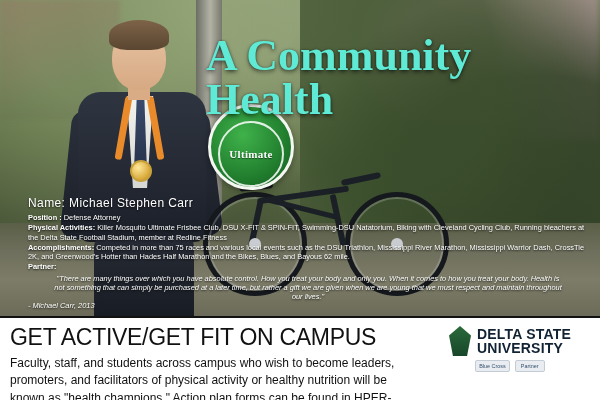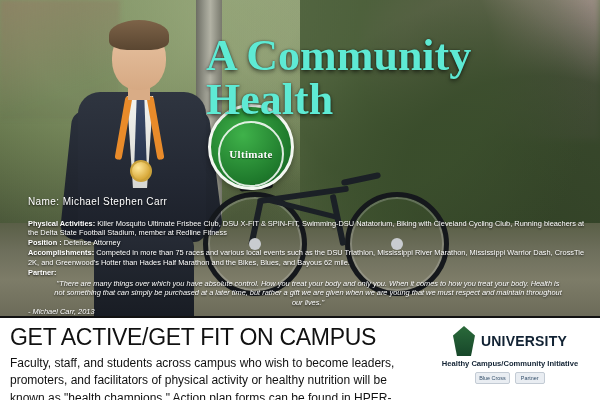--- a/index.html
+++ b/index.html
@@ -216,21 +216,21 @@
   #bio {
     position: absolute; left: 28px; top: 196px; width: 560px;
     color: #ffffff;
     font-size: 7.4px;
     line-height: 1.25;
     text-shadow: 0 1px 2px rgba(0,0,0,0.8);
   }
   #bio .row { margin-bottom: 1px; }
   #bio .lbl { font-weight: bold; }
   #bio .name-line {
-    font-size: 10px; letter-spacing: 0.4px; margin-bottom: 10px;
+    font-size: 12px; letter-spacing: 0.4px; margin-bottom: 2px;
   }
   #bio .quote {
     display: block; margin-top: 2px; font-style: italic;
     text-align: center; padding: 0 26px;
   }
   #bio .attrib { display:block; font-style: italic; padding-right: 18px; }
 
   
   #bottom {
     position: absolute; left: 0; bottom: 0;
@@ -321,26 +321,26 @@
     </div>
 
     <div id="headline">
       <span class="l1">A Community</span>
       <span class="l2">Health</span>
     </div>
 
     <div id="bio">
       <div class="row name-line">Name:  Michael Stephen Carr</div>
       <div class="row">
+        <span class="lbl">Position :</span>
+        <span>Defense Attorney</span>
+      </div>
+      <div class="row">
         <span class="lbl">Physical Activities:</span>
         <span>Killer Mosquito Ultimate Frisbee Club, DSU X-FIT &amp; SPIN-FIT, Swimming-DSU Natatorium, Biking with Cleveland Cycling Club, Running bleachers at the Delta State Football Stadium, member at Redline Fitness</span>
-      </div>
-      <div class="row">
-        <span class="lbl">Position :</span>
-        <span>Defense Attorney</span>
       </div>
       <div class="row">
         <span class="lbl">Accomplishments:</span>
         <span>Competed in more than 75 races and various local events such as the DSU Triathlon, Mississippi River Marathon, Mississippi Warrior Dash, CrossTie 2K, and Greenwood's Hotter than Hades Half Marathon and the Bikes, Blues, and Bayous 62 mile.</span>
       </div>
       <div class="row">
         <span class="lbl">Partner:</span>
         <span class="quote">"There are many things over which you have absolute control. How you treat your body and only you. When it comes to how you treat your body.  Health is not something that can simply be purchased at a later time, but rather a gift we are given when we are young that we must respect and maintain throughout our lives."</span>
         <span class="attrib">- Michael Carr, 2013</span>
       </div>
@@ -349,24 +349,24 @@
 
   <div id="bottom">
     <div id="bottom-left">
       <div id="bottom-title">GET ACTIVE/GET FIT ON CAMPUS</div>
       <div id="bottom-body">Faculty, staff, and students across campus who wish to become leaders, promoters, and facilitators of physical activity or healthy nutrition will be known as "health champions." Action plan forms can be found in HPER-Forest E. Wyatt Center Office 118 or by calling 662.846.4567.</div>
     </div>
     <div id="bottom-right">
       <div class="dsu-lockup">
         <div class="dsu-mark"></div>
         <div class="dsu-words">
+          <div class="d1">DELTA STATE</div>
           <div class="d2">UNIVERSITY</div>
         </div>
       </div>
-      <div id="initiative">Healthy Campus/Community Initiative</div>
       <div id="logos-row">
         <div class="small-logo">Blue Cross</div>
         <div class="small-logo">Partner</div>
       </div>
     </div>
   </div>
 
 </div>
 
 </body></html>

